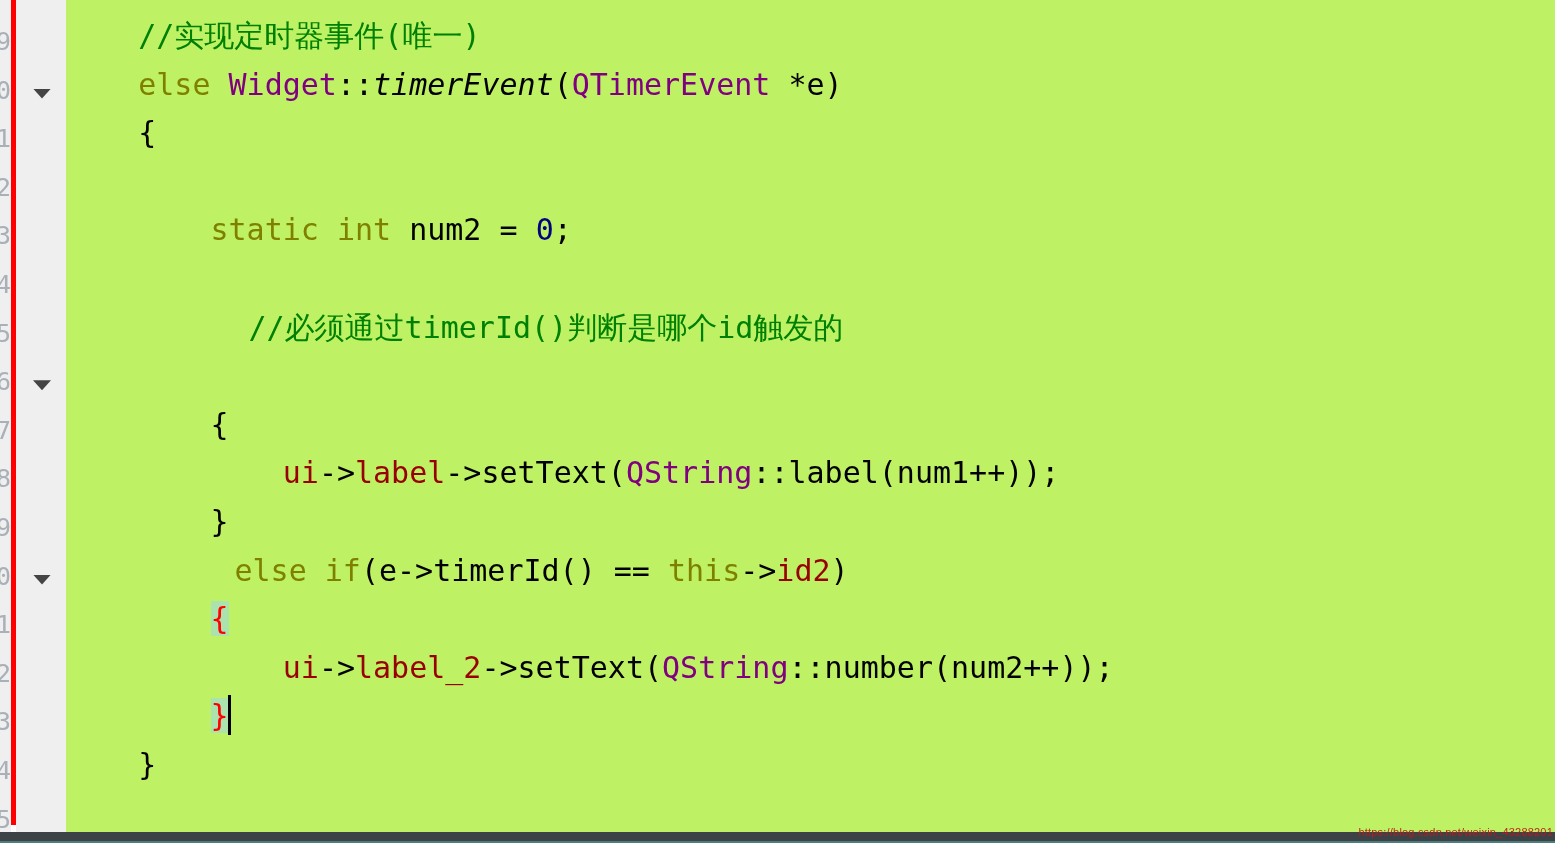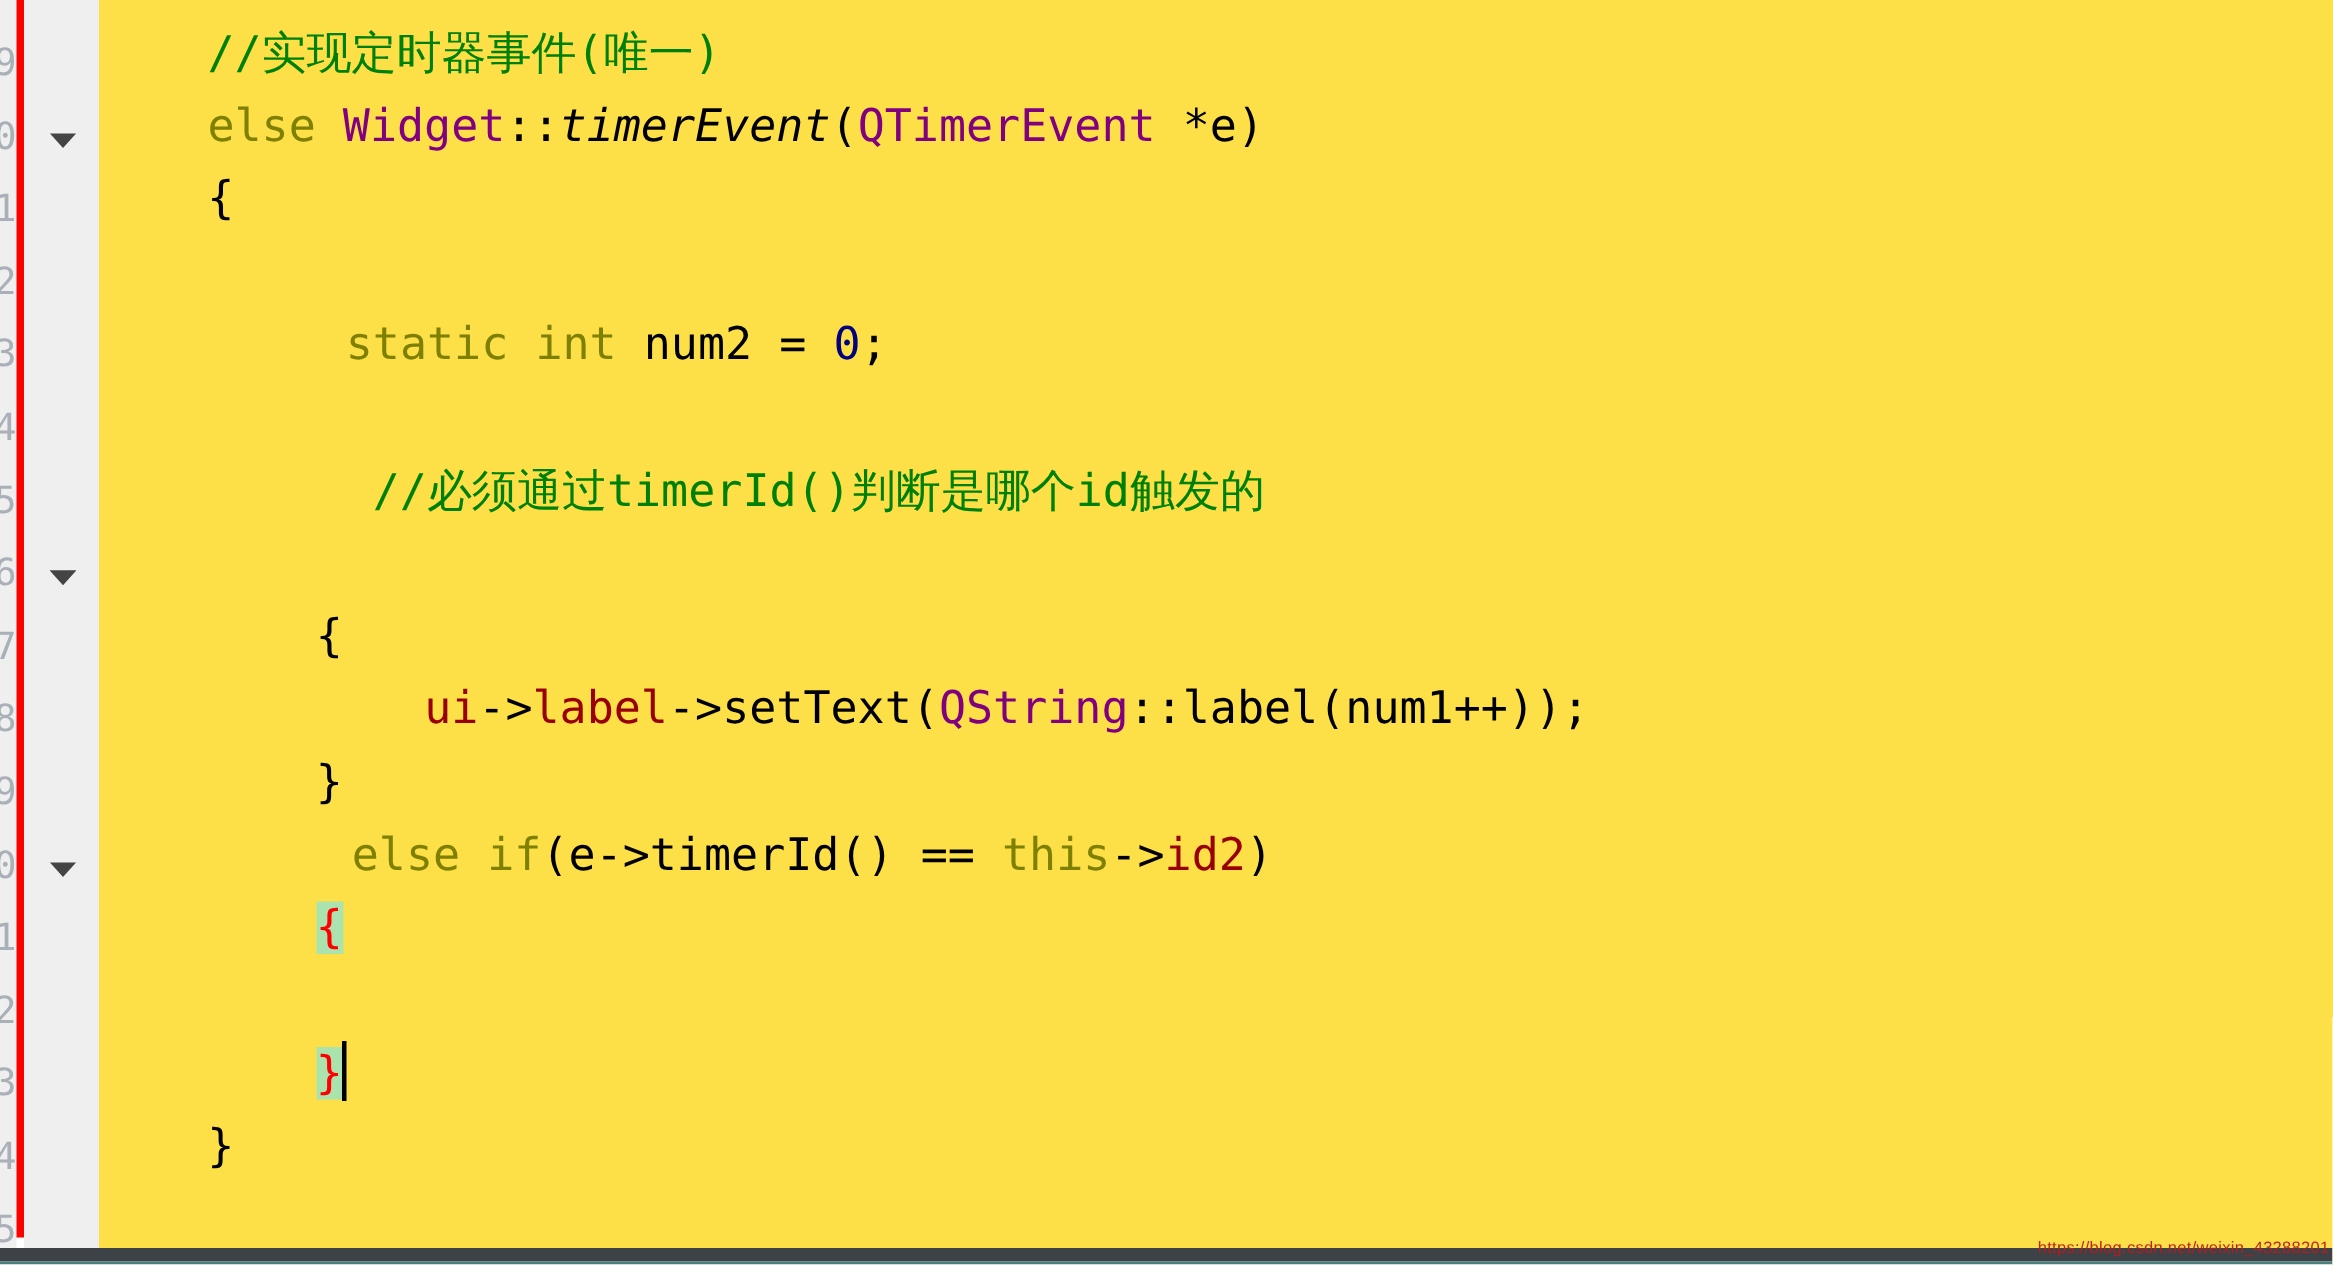--- a/index.html
+++ b/index.html
@@ -71,21 +71,21 @@
     clip-path: polygon(0 0, 100% 0, 50% 100%);
   }
 
   
   .code-area {
     position: absolute;
     left: 66px;
     top: 0;
     right: 0;
     height: 832px;
-    background: #fde047;
+    background: #bef264;
     overflow: hidden;
   }
   .code-line {
     position: absolute;
     left: 0;
     white-space: pre;
     font-family: "DejaVu Sans Mono", "Liberation Mono", monospace;
     font-size: 30px;
     line-height: 48.6px;
     letter-spacing: 0px;
@@ -180,28 +180,29 @@
   <div class="change-bar"></div>
   <div class="fold-col">
       <div class="fold-marker" style="top: 88.6px;"></div>
       <div class="fold-marker" style="top: 380.2px;"></div>
       <div class="fold-marker" style="top: 574.6px;"></div>
     </div>
   <div class="code-area">
       <div class="code-line" style="top: 12px;"><span class="tok-plain">    </span><span class="tok-comment">//实现定时器事件(唯一)</span></div>
       <div class="code-line" style="top: 60.6px;"><span class="tok-plain">    </span><span class="tok-keyword">else</span><span class="tok-plain"> </span><span class="tok-type">Widget</span><span class="tok-plain">::</span><span class="tok-func">timerEvent</span><span class="tok-plain">(</span><span class="tok-type">QTimerEvent</span><span class="tok-plain"> *e)</span></div>
       <div class="code-line" style="top: 109.2px;"><span class="tok-plain">    {</span></div>
-      <div class="code-line" style="top: 206.4px; padding-left: 20px;"><span class="tok-plain">        </span><span class="tok-keyword">static int</span><span class="tok-plain"> num2 = </span><span class="tok-number">0</span><span class="tok-plain">;</span></div>
+      <div class="code-line" style="top: 206.4px;"><span class="tok-plain">        </span><span class="tok-keyword">static int</span><span class="tok-plain"> num2 = </span><span class="tok-number">0</span><span class="tok-plain">;</span></div>
       <div class="code-line" style="top: 255px;"></div>
       <div class="code-line" style="top: 303.6px; margin-left: 38px;"><span class="tok-plain">        </span><span class="tok-comment">//必须通过timerId()判断是哪个id触发的</span></div>
       <div class="code-line" style="top: 400.8px;"><span class="tok-plain">        {</span></div>
       <div class="code-line" style="top: 449.4px;"><span class="tok-plain">            </span><span class="tok-member">ui</span><span class="tok-plain">-&gt;</span><span class="tok-member">label</span><span class="tok-plain">-&gt;setText(</span><span class="tok-type">QString</span><span class="tok-plain">::label(num1++));</span></div>
       <div class="code-line" style="top: 498px;"><span class="tok-plain">        }</span></div>
       <div class="code-line" style="top: 546.6px; margin-left: 24px;"><span class="tok-plain">        </span><span class="tok-keyword">else if</span><span class="tok-plain">(e-&gt;timerId() == </span><span class="tok-keyword">this</span><span class="tok-plain">-&gt;</span><span class="tok-member">id2</span><span class="tok-plain">)</span></div>
       <div class="code-line" style="top: 595.2px;"><span class="tok-plain">        </span><span class="tok-brace-hl">{</span></div>
+      <div class="code-line" style="top: 643.8px;"><span class="tok-plain">            </span><span class="tok-member">ui</span><span class="tok-plain">-&gt;</span><span class="tok-member">label_2</span><span class="tok-plain">-&gt;setText(</span><span class="tok-type">QString</span><span class="tok-plain">::number(num2++));</span></div>
       <div class="code-line" style="top: 692.4px;"><span class="tok-plain">        </span><span class="tok-brace-hl">}</span><span class="caret"></span></div>
       <div class="code-line" style="top: 741px;"><span class="tok-plain">    }</span></div>
     </div>
 
   <div class="bottom-bar"></div>
   <div class="bottom-rule"></div>
   <div class="bottom-fill"></div>
 
   <div class="watermark">https://blog.csdn.net/weixin_43288201</div>
 </div>

